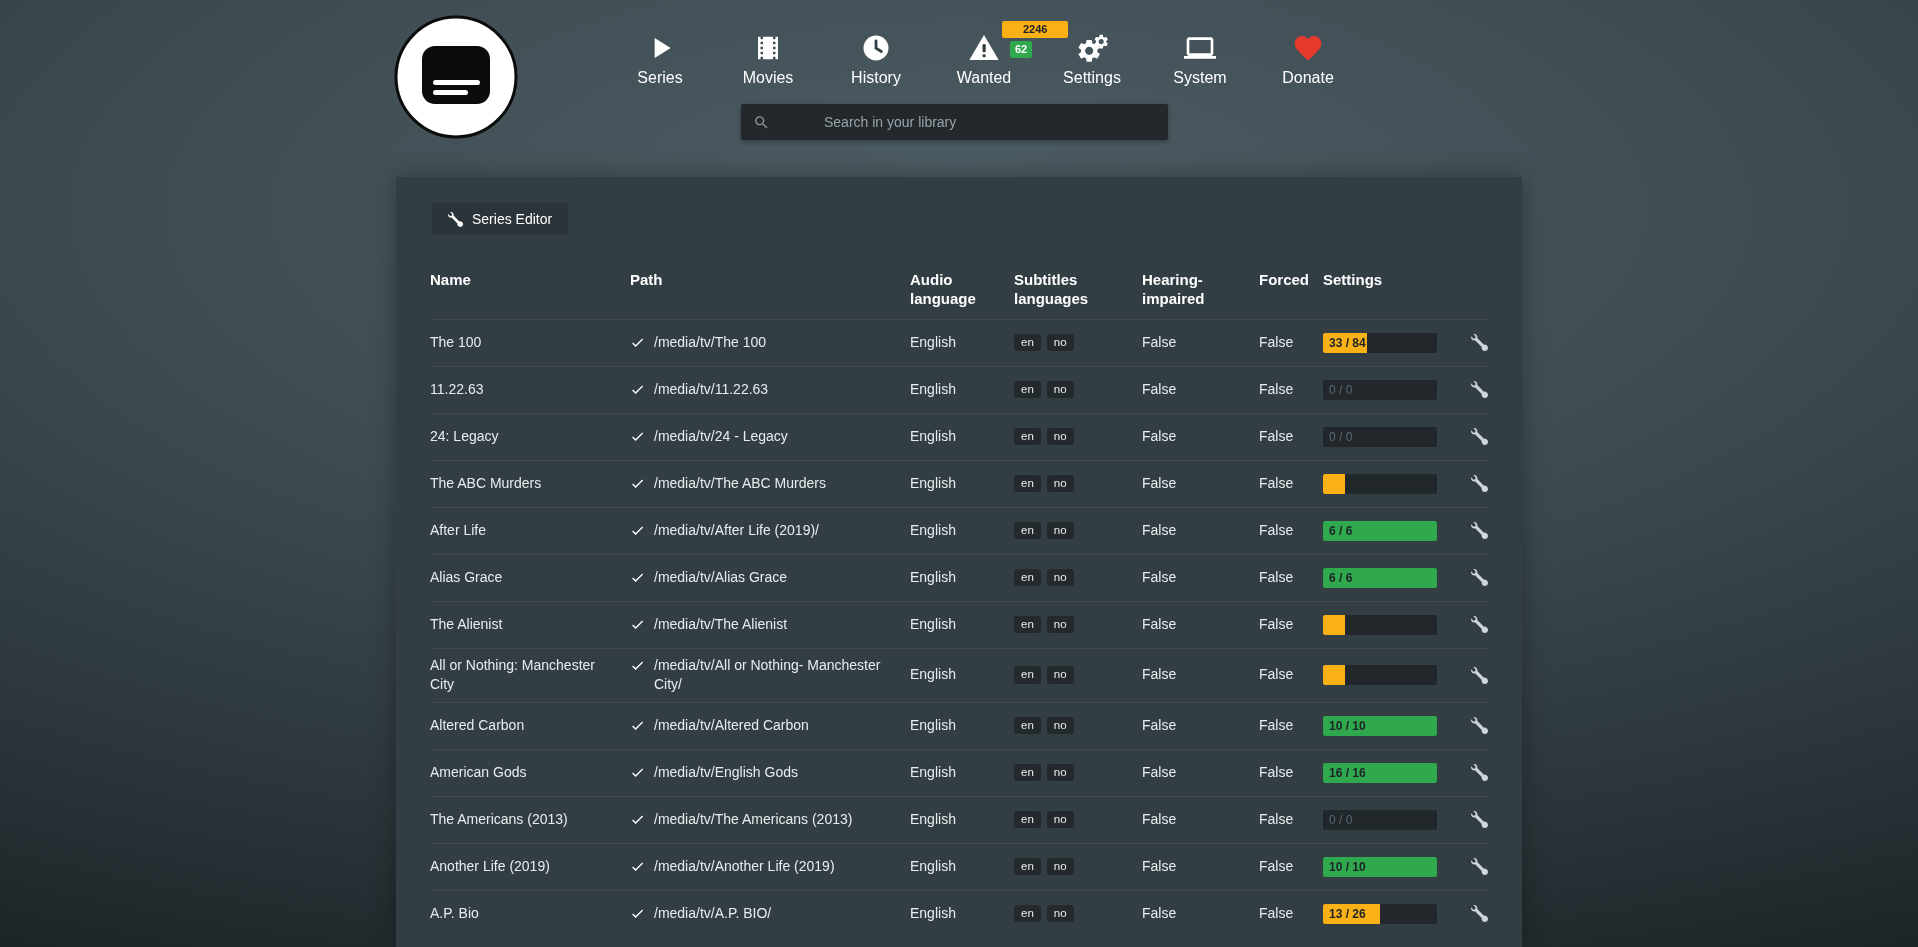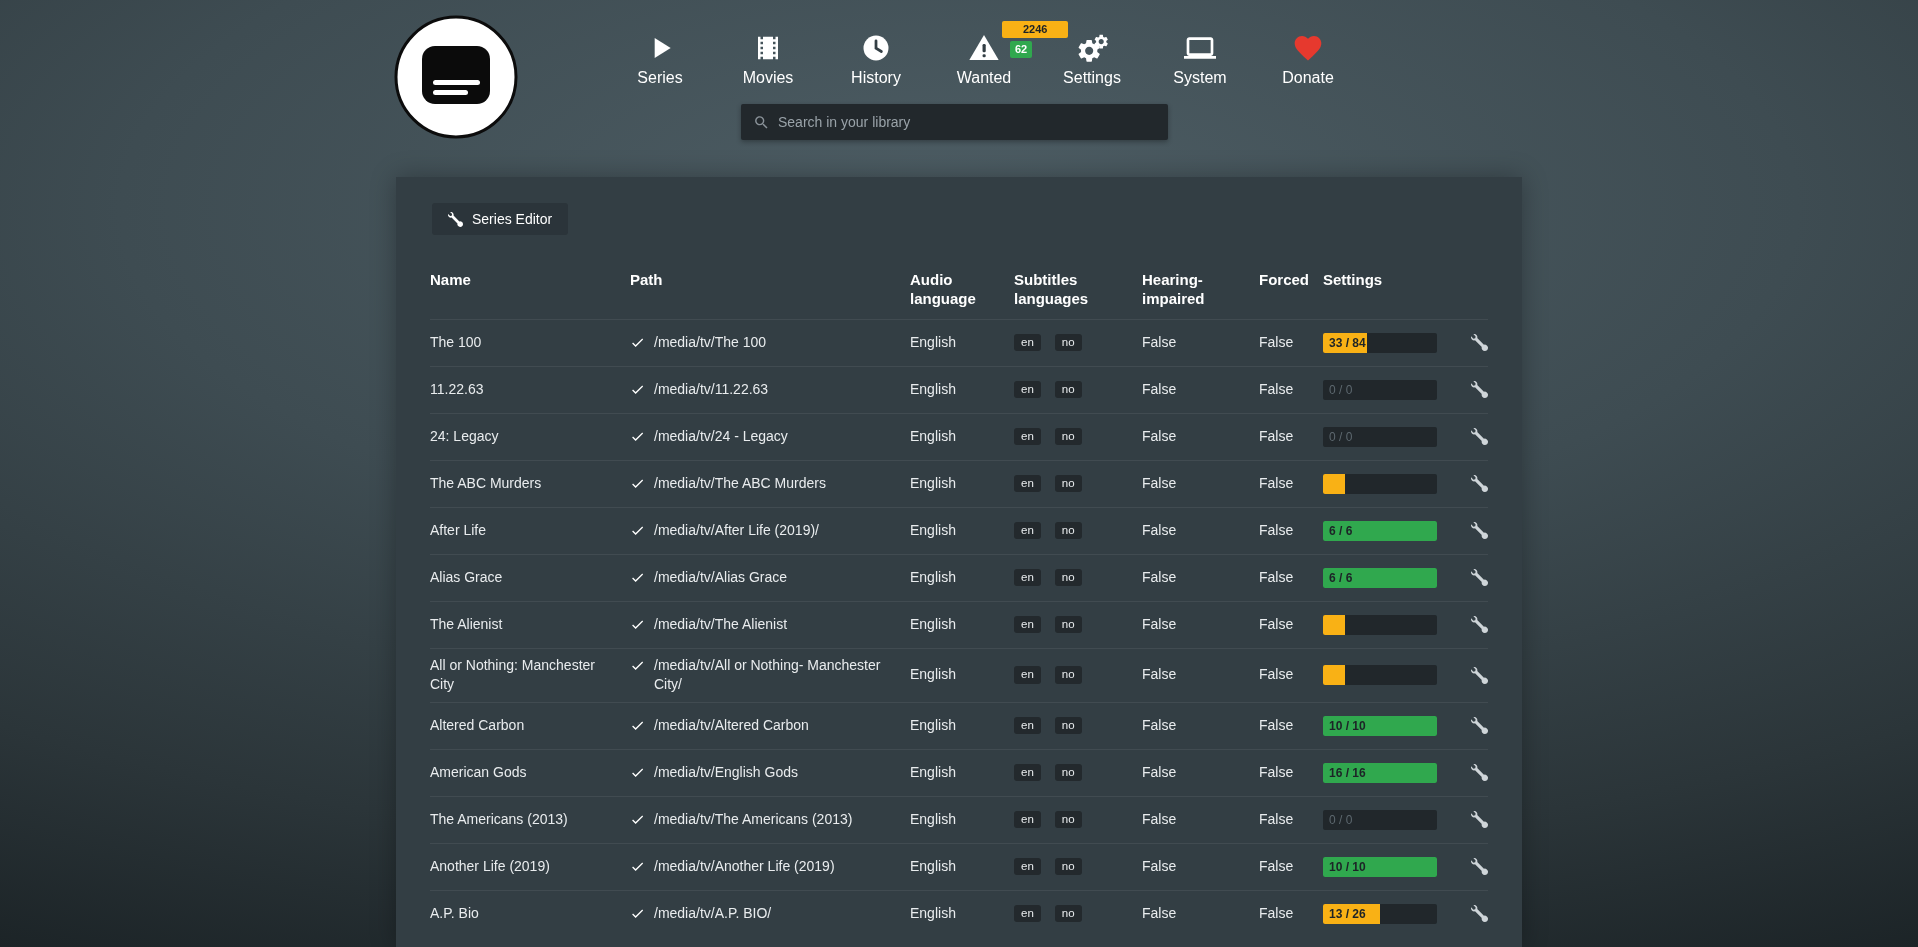--- a/index.html
+++ b/index.html
@@ -36,20 +36,21 @@
   .search-wrap {
     position: absolute; left: 345px; top: 104px; width: 427px; height: 36px;
     background: #22282c; border-radius: 2px; display: flex; align-items: center;
     box-shadow: 0 2px 5px rgba(0,0,0,.3);
   }
   .search-wrap .mag { margin: 0 8px 0 12px; display: flex; }
   .search-input {
     flex: 1; background: transparent; border: none; outline: none;
     color: #dfe3e6; font-size: 14px; font-family: "Liberation Sans", sans-serif;
     height: 100%;
+    margin-left: 46px;
   }
   .search-input::placeholder { color: #9aa3a9; }
 
   
   .panel {
     width: 1126px; margin: 0 auto; background: #333e44;
     min-height: 770px; padding: 26px 34px 0 34px;
     box-shadow: 0 0 24px rgba(0,0,0,.3);
   }
   .editor-btn {
@@ -67,21 +68,21 @@
   }
   .thead { font-size: 15px; font-weight: 700; padding-bottom: 10px; align-items: start; }
   .thead .cell { padding-right: 18px; line-height: 1.25; }
   .trow {
     min-height: 47px; border-top: 1px solid rgba(255,255,255,.07);
     font-size: 14px; color: #e9ecee; padding: 7px 0;
   }
   .cell { padding-right: 10px; line-height: 1.4; }
   .path-cell { display: flex; gap: 9px; align-items: flex-start; }
   .path-cell .check { display: flex; margin-top: 2px; flex: 0 0 auto; }
-  .langs { display: flex; gap: 14px; }
+  .langs { display: flex; gap: 6px; }
   .lang-badge {
     background: #23292d; color: #e9ecee; font-size: 11.5px;
     padding: 3px 7px; border-radius: 3px; line-height: 1;
   }
   .progress {
     position: relative; width: 114px; height: 20px; background: #21272b;
     border-radius: 2px; overflow: hidden; padding-left: 12px;
   }
   .progress .fill { position: absolute; left: 0; top: 0; bottom: 0; }
   .progress.partial  .fill { background: var(--c-partial); }

